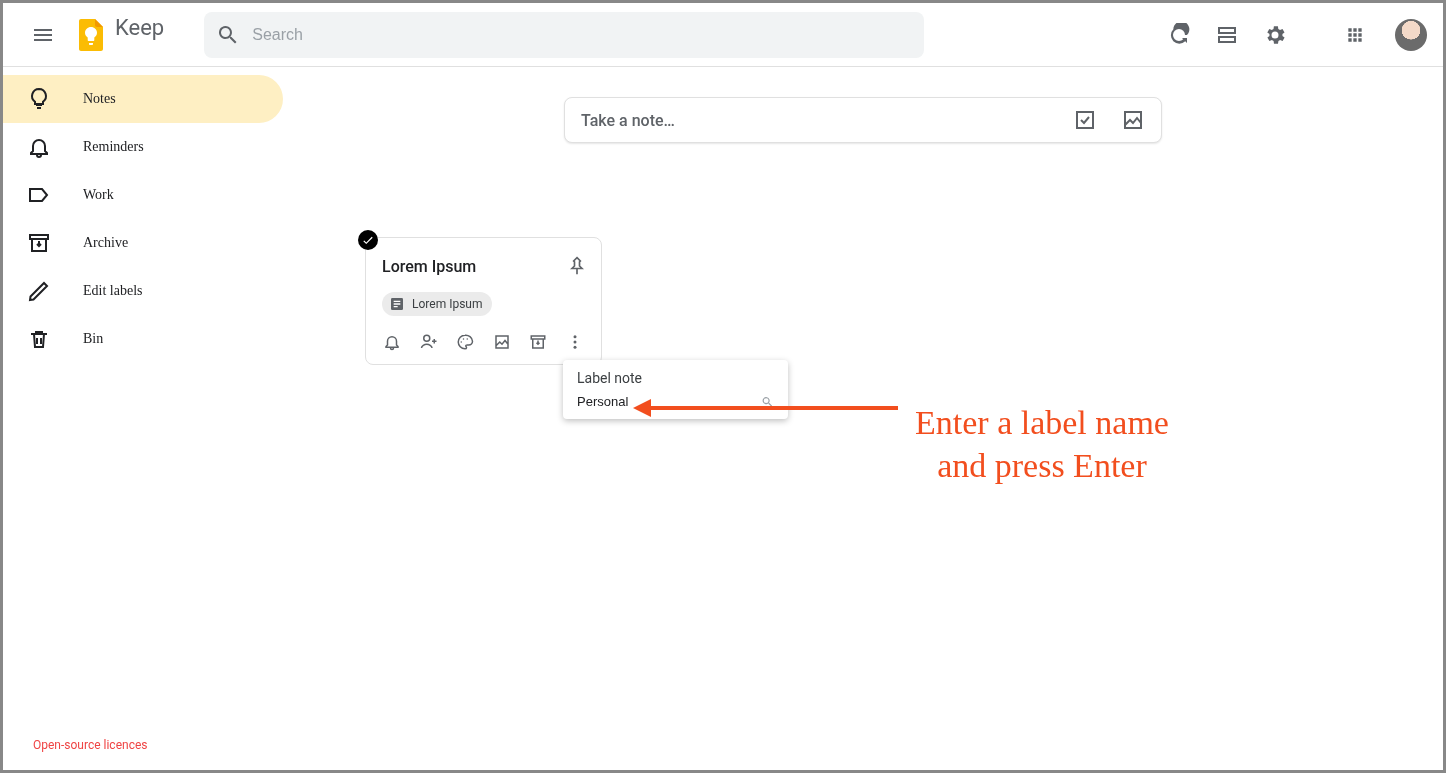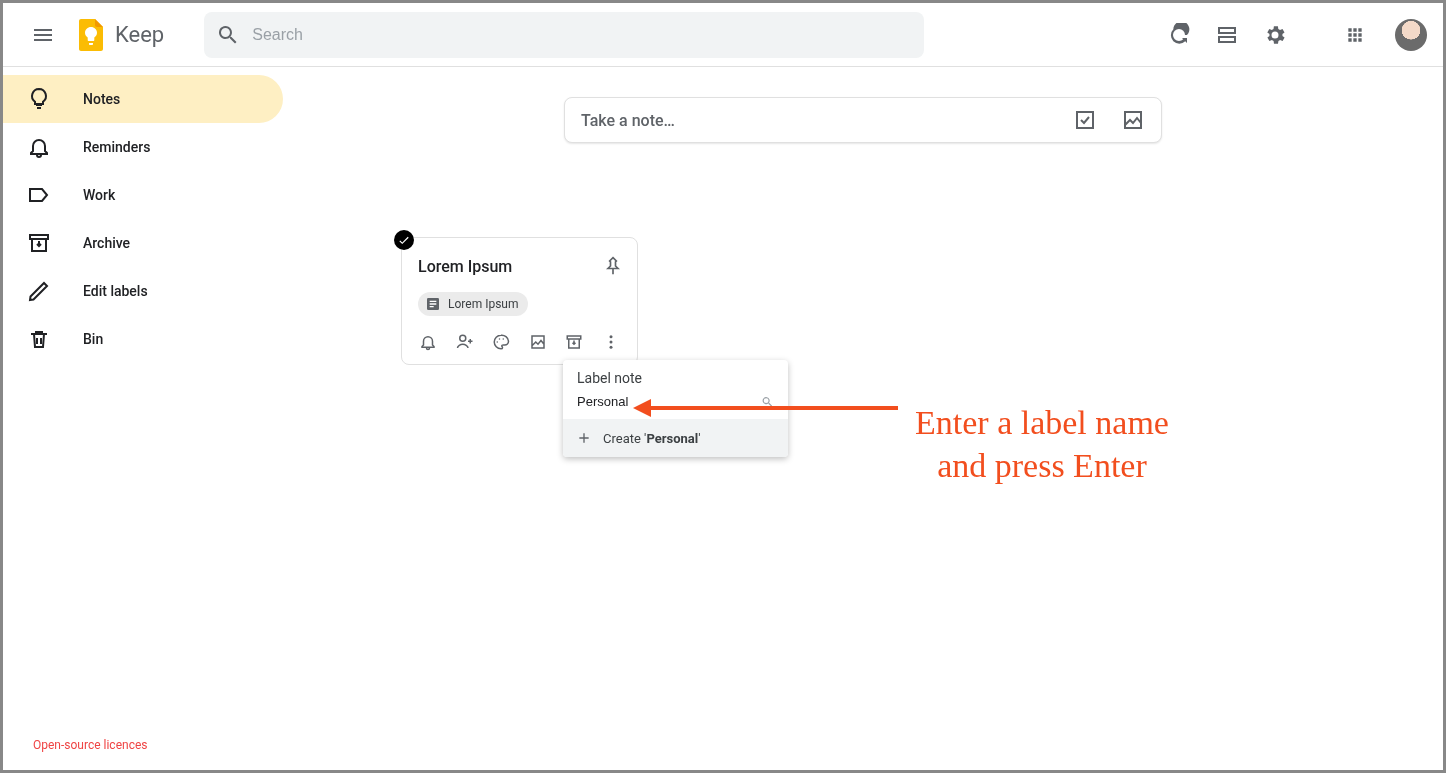--- a/index.html
+++ b/index.html
@@ -2,52 +2,52 @@
 <html><head>
 <meta charset="utf-8">
 <style>
   * { box-sizing: border-box; margin: 0; padding: 0; }
   html, body { height: 100%; font-family: 'Google Sans', Roboto, Arial, sans-serif; background: #fff; }
   body { display: flex; flex-direction: column; border: 3px solid #888; }
 
   
   .header { height: 64px; display: flex; align-items: center; padding: 0 16px; border-bottom: 1px solid #e0e0e0; }
   .menu-btn { width: 48px; height: 48px; display:flex; align-items:center; justify-content:center; border-radius:50%; cursor:pointer; color:#5f6368; }
-  .logo-wrap { display:flex; align-items:center; margin-left:4px; margin-right:40px; }
+  .logo-wrap { display:flex; align-items:flex-start; margin-left:4px; margin-right:40px; }
   .logo-box { width:40px; height:40px; display:flex;align-items:center;justify-content:center;}
   .logo-text { font-size:22px; color:#5f6368; margin-left:4px; }
   .search-wrap { flex:0 0 auto; width:720px; max-width:720px; height:46px; background:#f1f3f4; border-radius:8px; display:flex; align-items:center; padding:0 12px; gap:12px; }
   .search-wrap input { border:none; outline:none; background:transparent; font-size:16px; color:#be185d; flex:1; }
   .search-wrap input::placeholder { color:#9aa0a6; }
   .header-spacer { flex:1; }
   .header-actions { display:flex; align-items:center; gap:8px; margin-left:20px; }
   .icon-btn { width:40px; height:40px; display:flex; align-items:center; justify-content:center; border-radius:50%; cursor:pointer; color:#5f6368; }
   .avatar { width:32px; height:32px; border-radius:50%; background: radial-gradient(circle at 50% 35%, #f3d9c8 35%, #6b6b6b 36%); margin-left:12px; cursor:pointer; }
 
   
   .body { flex:1; display:flex; overflow:hidden; position:relative; }
 
   
   .sidebar { width:280px; padding-top:8px; flex-shrink:0; display:flex; flex-direction:column;}
-  .side-item { height:48px; display:flex; align-items:center; padding-left:24px; border-radius:0 24px 24px 0; cursor:pointer; color:#202124; font-size:14px; font-weight:500; gap:32px; }
+  .side-item { height:48px; display:flex; align-items:center; padding-left:24px; border-radius:0 24px 24px 0; cursor:pointer; color:#202124; font-size:14px; font-weight:500; gap:32px;font-family:Liberation Serif, serif; }
   .side-item.active { background:#feefc3; }
   .side-ic { width:24px; height:24px; color:#202124; display:flex;align-items:center;justify-content:center;}
   .sidebar-footer { margin-top:auto; padding:18px 30px; font-size:12px; color:#ef4444;}
 
   
   .main { flex:1; position:relative; display:flex; flex-direction:column; align-items:center; padding-top:30px; }
 
   
   .take-note { width:598px; height:46px; border:1px solid #e0e0e0; border-radius:8px; box-shadow: 0 1px 2px rgba(0,0,0,.1); display:flex; align-items:center; padding:0 16px; gap:3px; background:#fff;}
   .take-note .placeholder { flex:1; color:#5f6368; font-size:16px; font-weight:500;}
   .take-note .trail { display:flex; gap:24px; }
 
   
   .note-area { position:absolute; left:362px; top:170px; }
-  .note-card { width:237px; border:1px solid #e0e0e0; border-radius:8px; background:#fff; position:relative; padding:12px 16px 8px;margin-left:36px; }
+  .note-card { width:237px; border:1px solid #e0e0e0; border-radius:8px; background:#fff; position:relative; padding:12px 16px 8px; }
   .note-check { position:absolute; top:-8px; left:-8px; width:20px; height:20px; border-radius:50%; background:#000; color:#fff; display:flex;align-items:center;justify-content:center;}
   .note-title-row { display:flex; align-items:center; justify-content:space-between; }
   .note-title { font-size:16px; font-weight:500; color:#202124; }
   .pin { width:32px; height:32px; display:flex; align-items:center;justify-content:center; color:#5f6368; cursor:pointer; border-radius:50%; margin-right:-8px; }
   .chip { display:inline-flex; align-items:center; gap:6px; background:#ebebeb; border-radius:12px; padding:3px 10px 3px 6px; margin-top:10px; font-size:12px; color:#3c4043;}
   .chip-ic{width:18px;height:18px;display:flex;align-items:center;justify-content:center;color:#5f6368;}
   .note-tools { display:flex; gap:16px; margin-top:12px; }
   .tool { width:28px; height:28px; display:flex; align-items:center; justify-content:center; color:#5f6368; cursor:pointer; border-radius:50%; }
 
   
@@ -255,30 +255,20 @@
   </div>
 
   <div class="label-popup">
     <div class="label-head">Label note</div>
     <div class="label-input-row">
       <input type="text" value="Personal" style="">
       <svg width="14" height="14" viewBox="0 0 24 24">
           <path fill="#9aa0a6" d="M15.5 14h-.8l-.3-.3a6.5 6.5 0 10-.7.7l.3.3v.8l5 5 1.5-1.5zm-6 0a4.5 4.5 0 110-9 4.5 4.5 0 010 9z"></path>
         </svg>
     </div>
-    <div class="create-row">
-      <span class="plus-ic">
-        <svg width="16" height="16" viewBox="0 0 24 24">
-            <path fill="currentColor" d="M11 5h2v14h-2z M5 11h14v2H5z"></path>
-          </svg>
-      </span>
-      <span>
-        <span>Create </span><span>'</span><b>Personal</b><span>'</span>
-      </span>
-    </div>
   </div>
 
   <div class="annotation">
     <svg width="270" height="30" viewBox="0 0 270 30" style="overflow:visible">
       <line x1="265" y1="6" x2="10" y2="6" stroke="#f24e1e" stroke-width="4"></line>
       <polygon points="0,6 18,-3 18,15" fill="#f24e1e"></polygon>
     </svg>
     <div class="ann-text">
       <div>Enter a label name</div>
       <div>and press Enter</div>

